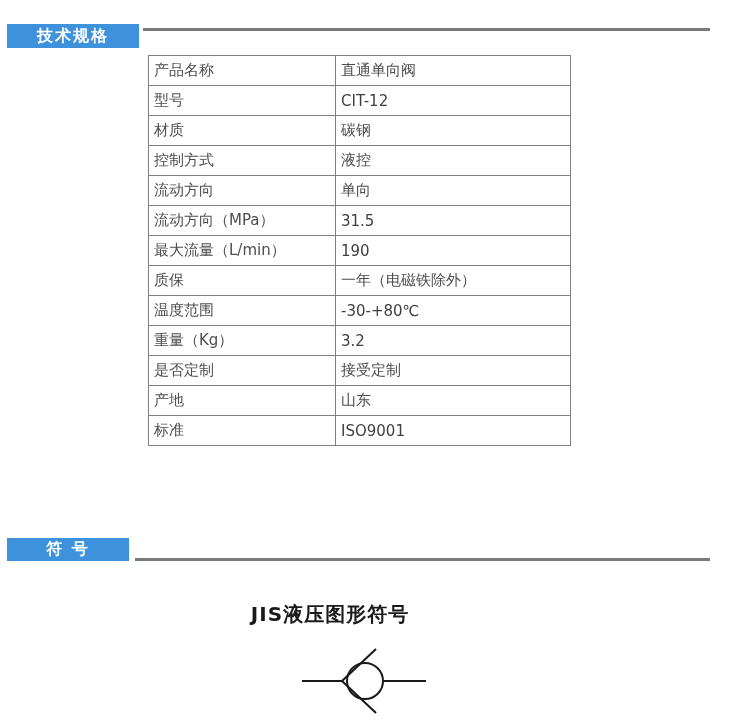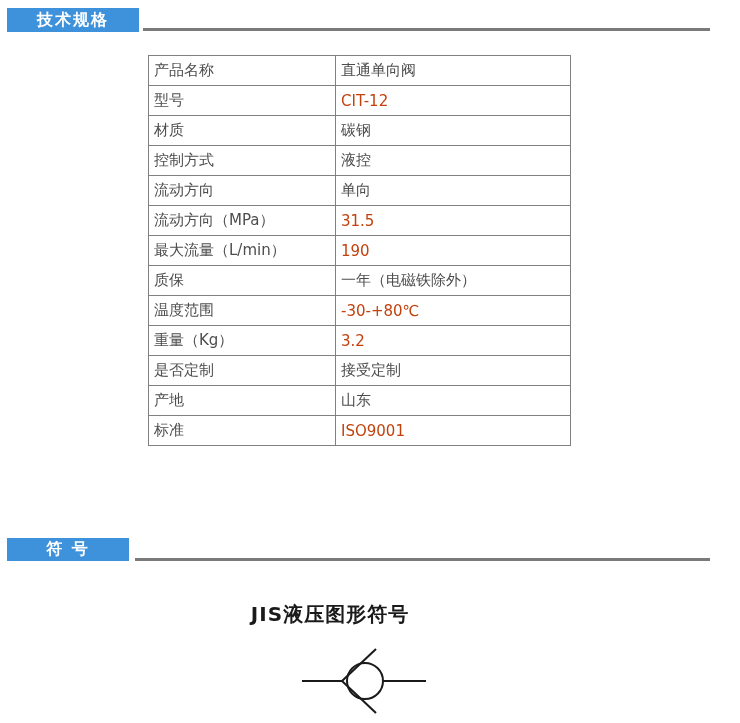--- a/index.html
+++ b/index.html
@@ -16,21 +16,21 @@
     background:#3e92db;
     color:#ffffff;
     font-weight:bold;
     font-size:16px;
     letter-spacing:2px;
     display:flex;
     align-items:center;
     justify-content:center;
     white-space:pre;
   }
-  .banner-specs { left:7px; top:8px; width:132px; height:24px; }
+  .banner-specs { left:7px; top:24px; width:132px; height:24px; }
   .banner-symbol { left:7px; top:538px; width:122px; height:23px;text-align:right; }
   .rule {
     position:absolute;
     height:3px;
     background:#7a7a7a;
   }
   .rule-specs { left:143px; top:28px; width:567px; }
   .rule-symbol { left:135px; top:558px; width:575px; }
   table.spec {
     position:absolute;
@@ -45,21 +45,21 @@
     height:30px;
     font-size:15px;
     color:#4d4d4d;
     padding:0 4px 0 5px;
     vertical-align:middle;
     overflow:hidden;
     white-space:nowrap;
   }
   table.spec td.col-label { width:187px; }
   table.spec td.col-value { width:235px; }
-  table.spec td.latin { color:#c2410c; }
+  table.spec td.latin { color:#404040; }
   .jis-title {
     position:absolute;
     left:0; top:601px;
     width:660px;
     text-align:center;
     font-size:20px;
     font-weight:bold;
     color:#1a1a1a;
     letter-spacing:1px;
   }

